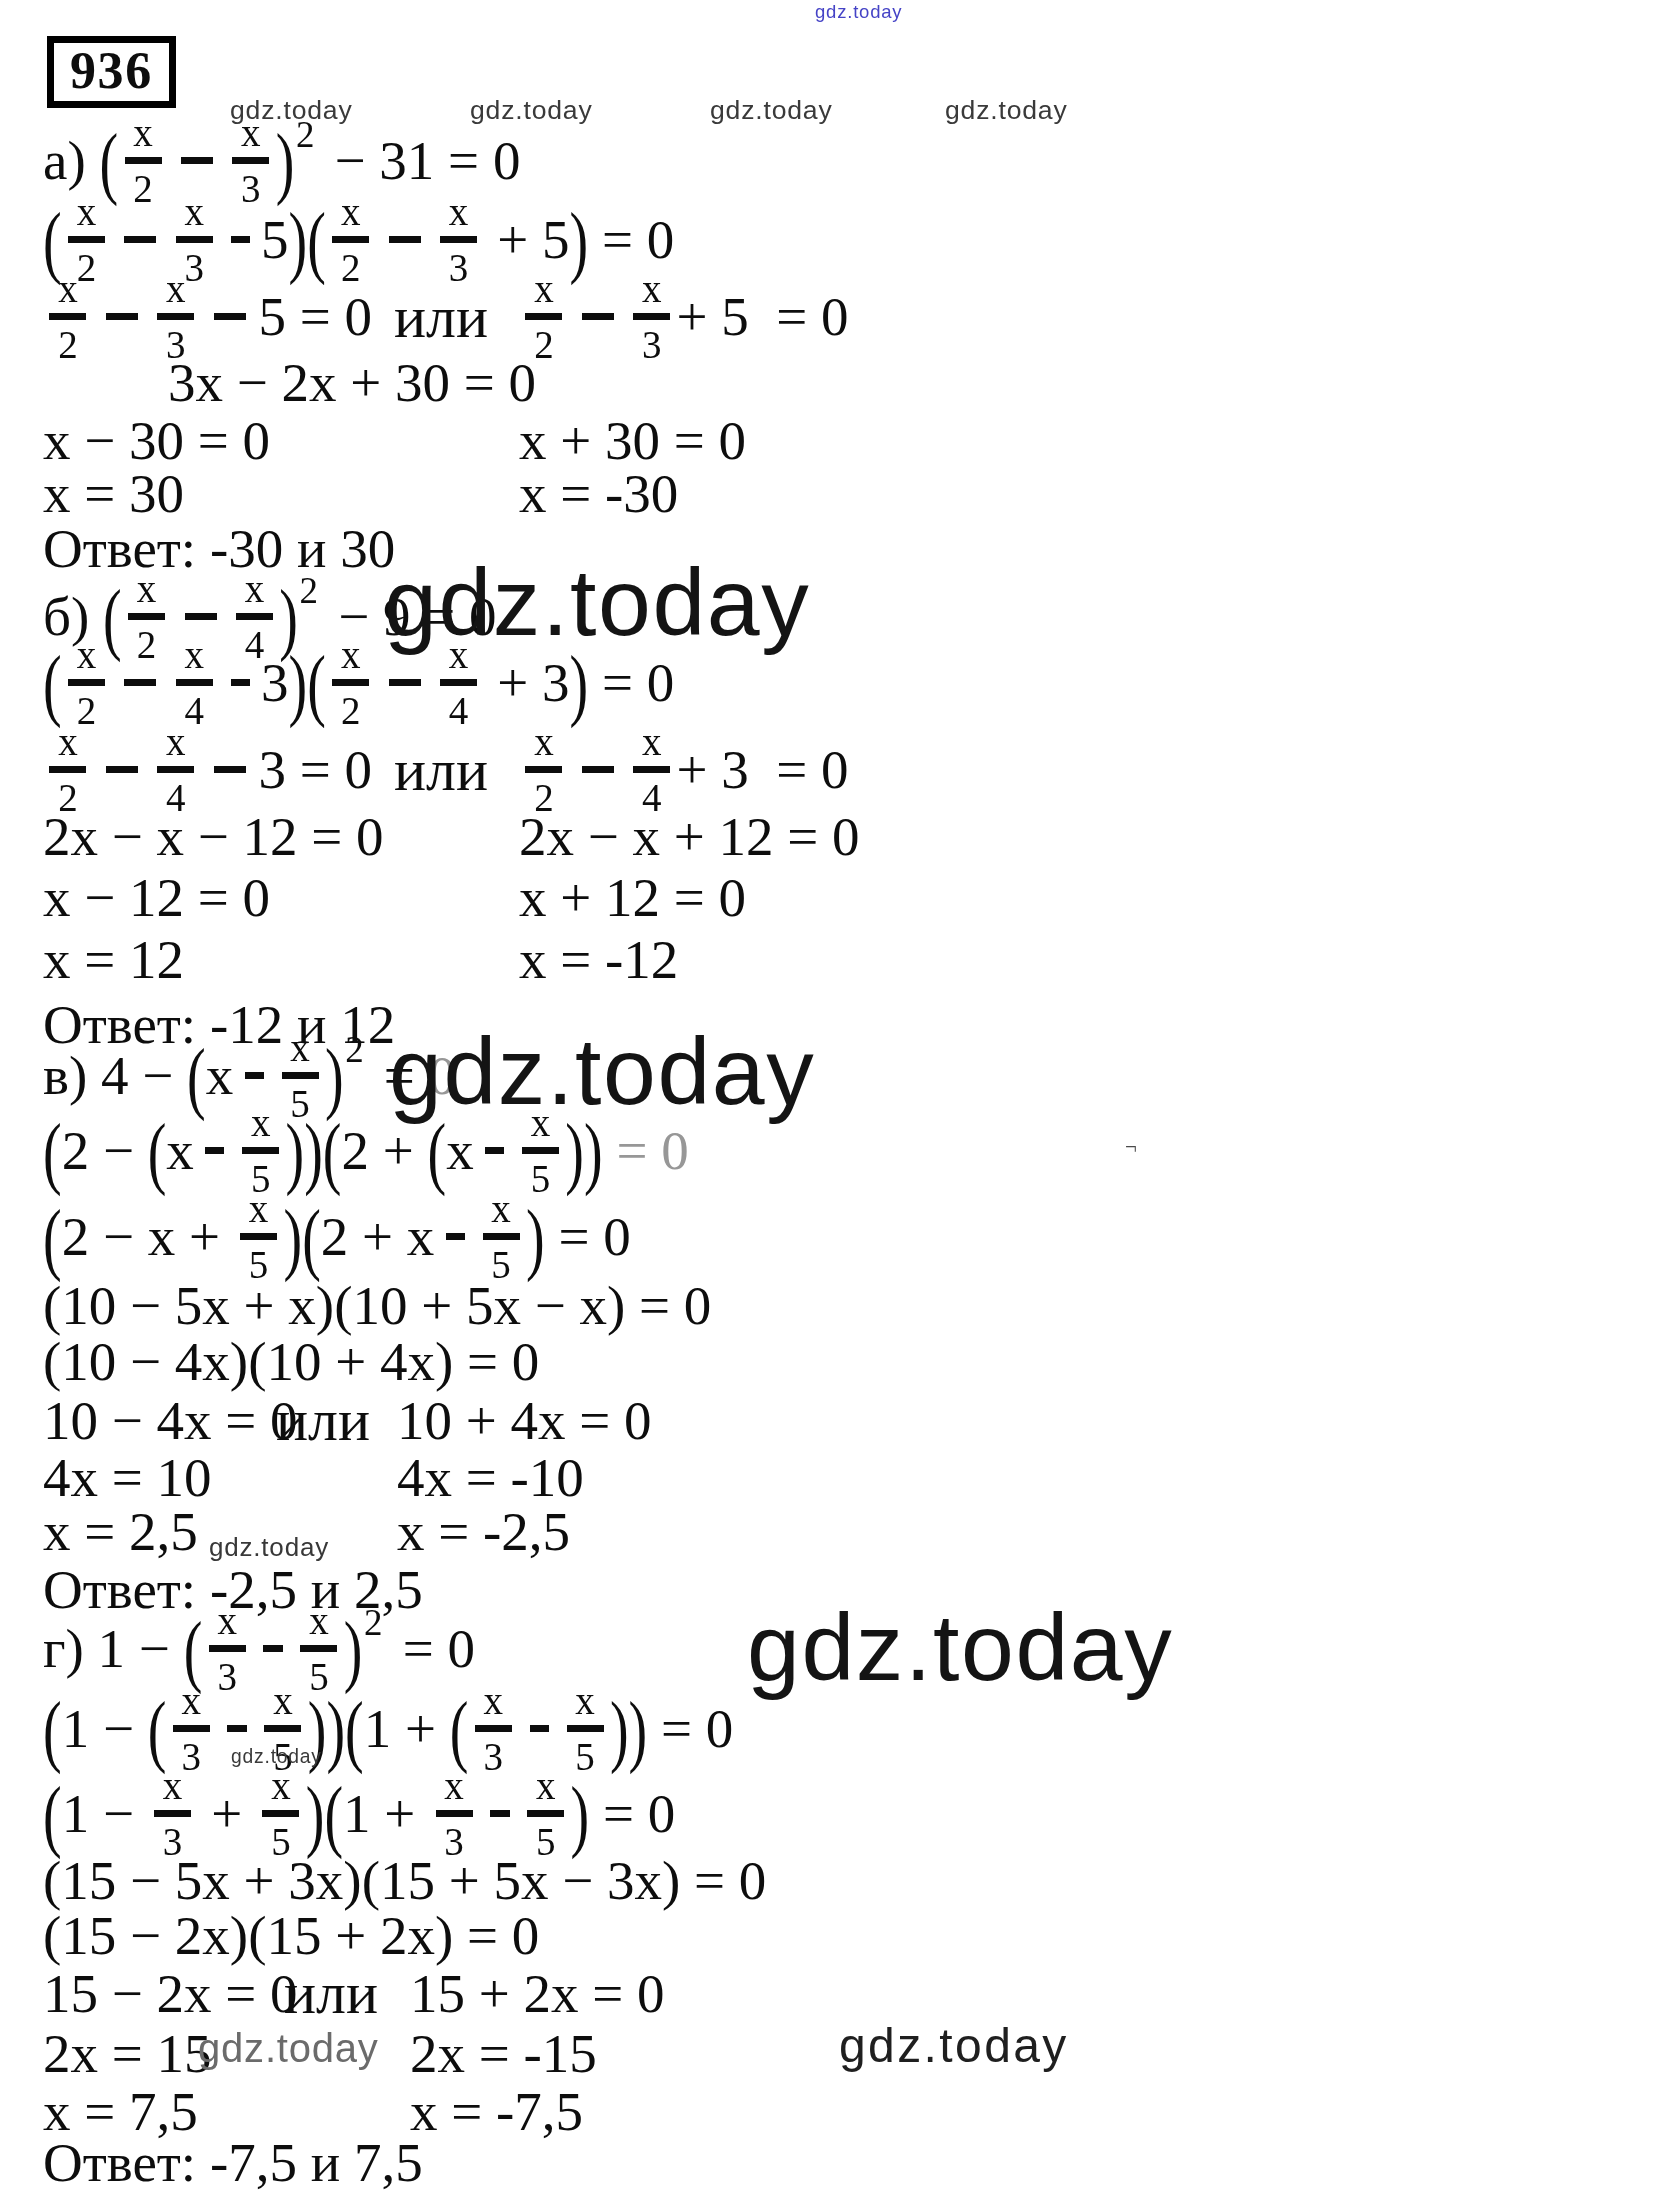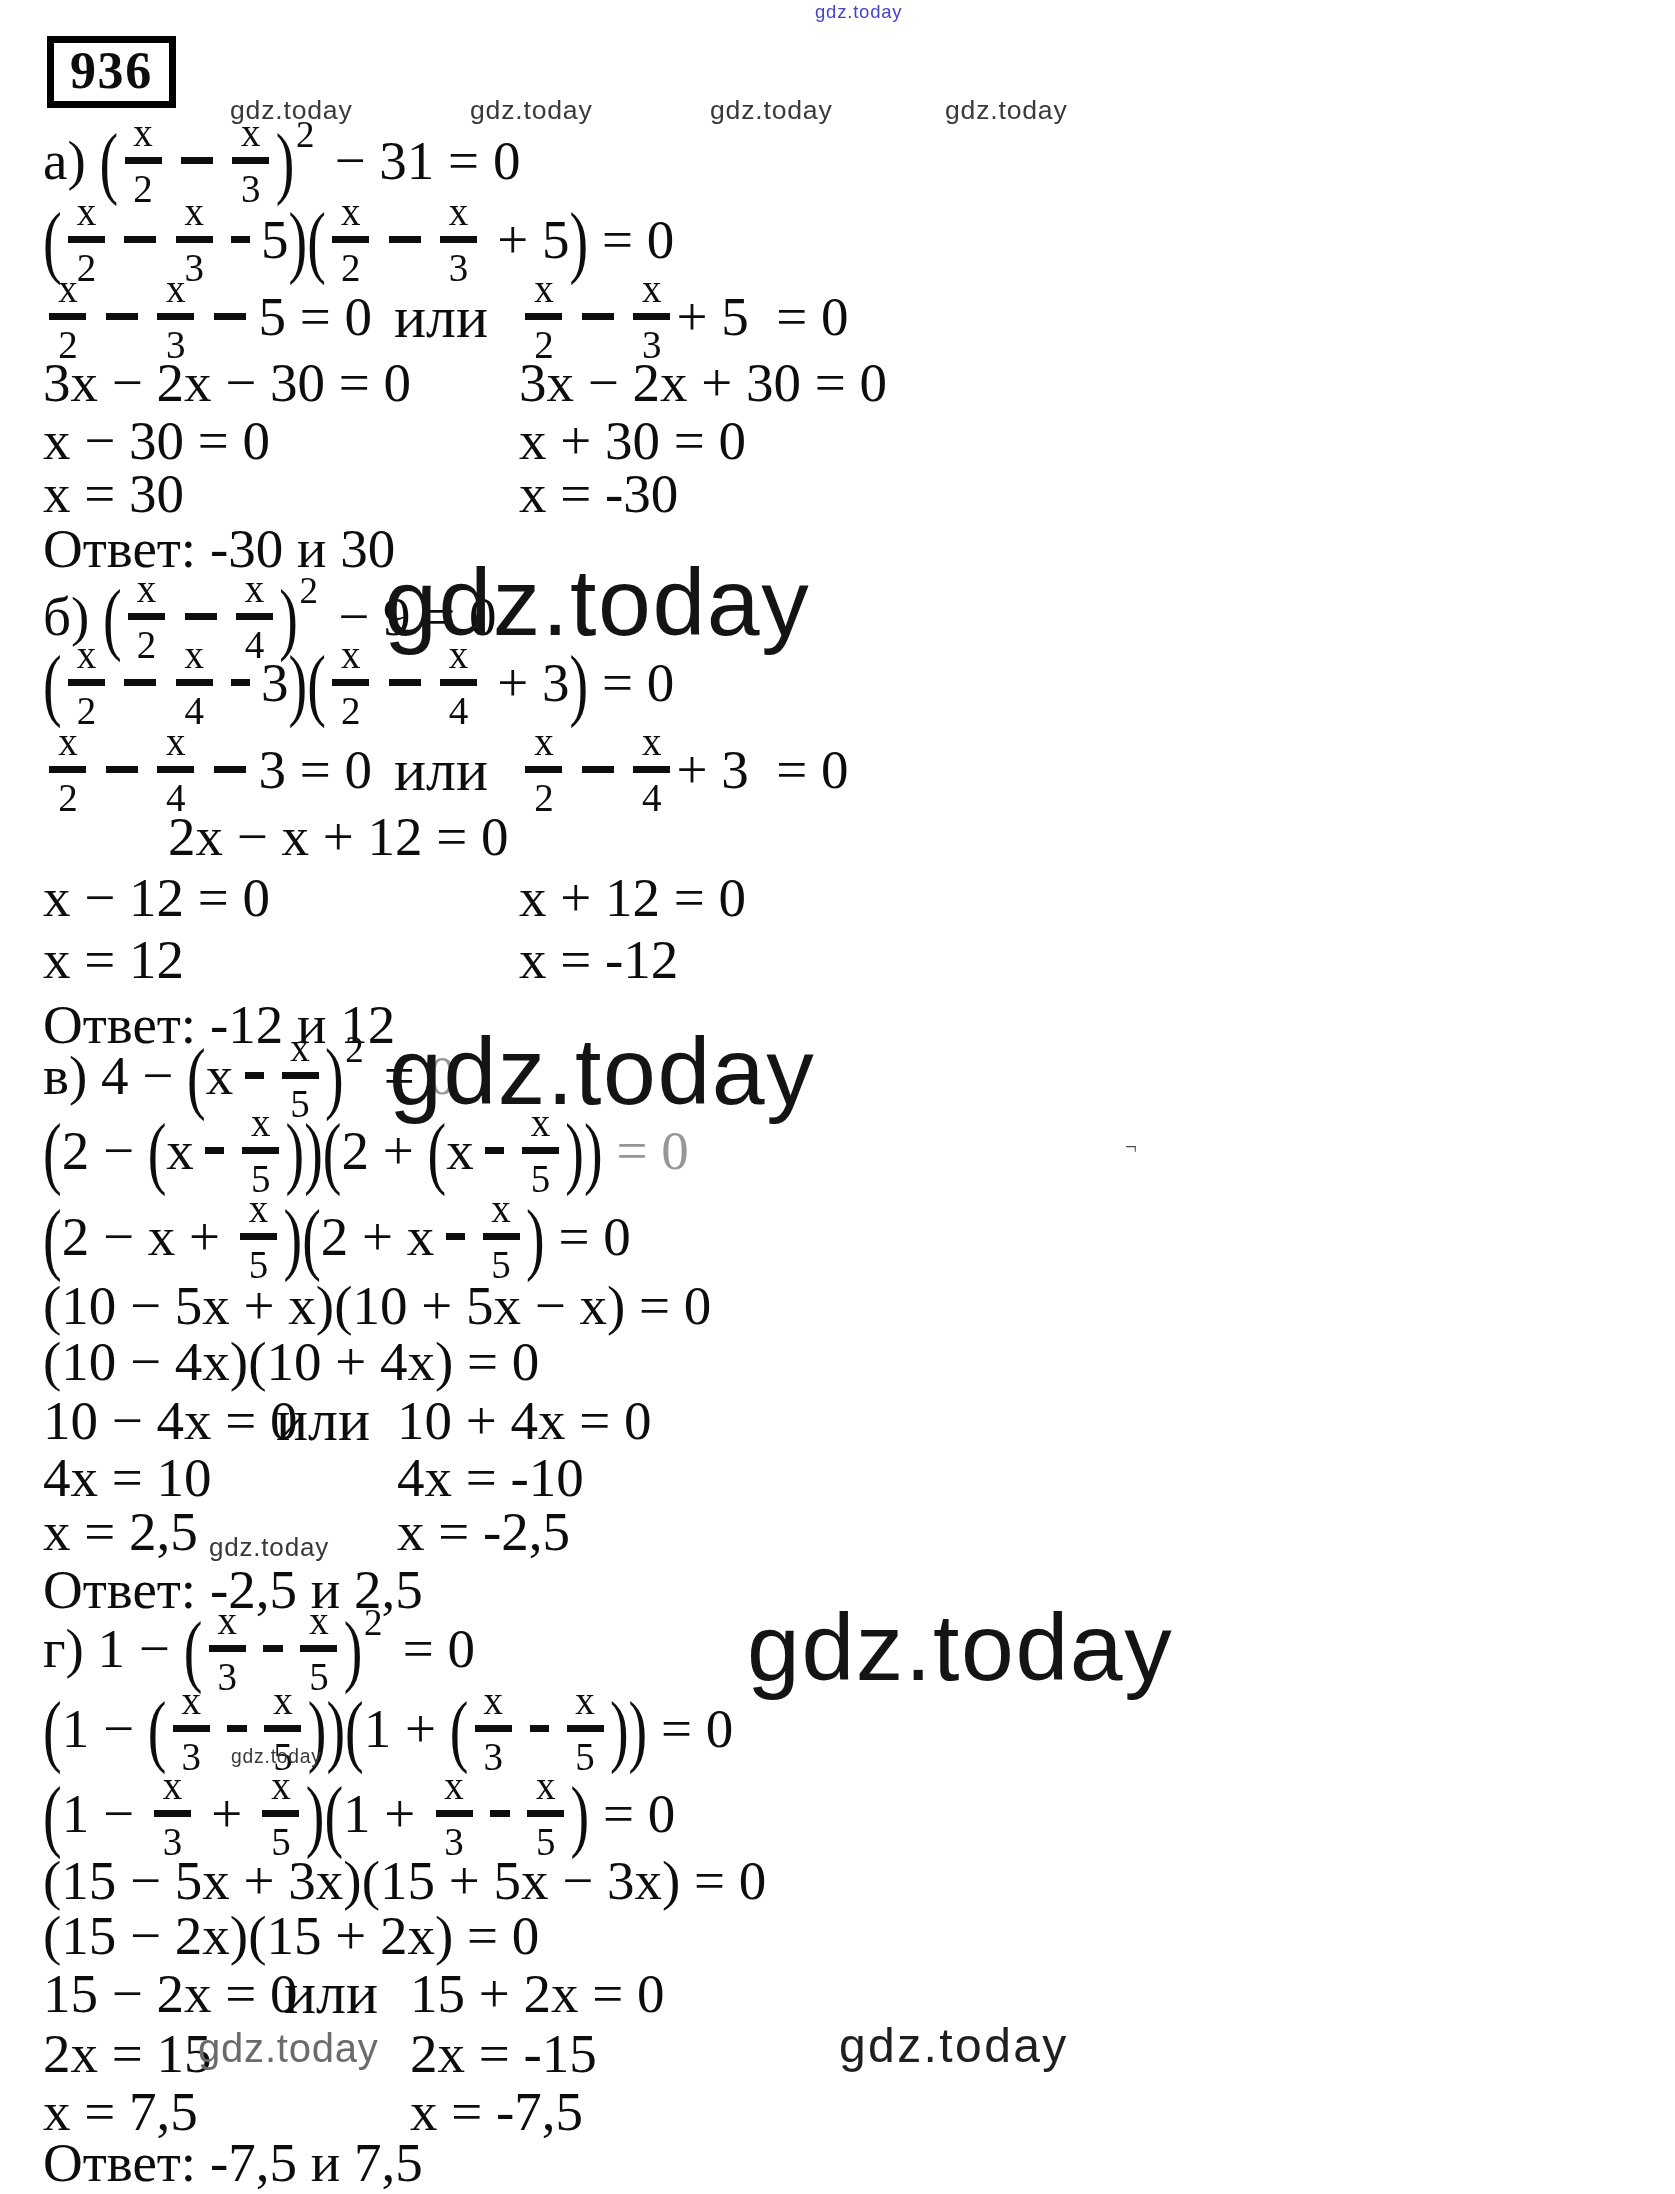--- a/index.html
+++ b/index.html
@@ -160,23 +160,20 @@
           <span class="dash w"></span>
           <span class="frac">
             <span class="num">x</span>
             <span class="bar"></span>
             <span class="den">3</span>
           </span>
           <span class="tx">+ 5  = 0</span>
         </span>
       </div>
       <div class="line l-a4 part-a dual">
-        <span class="left">
-          <span class="tx">3x − 2x − 30 = 0</span>
-        </span>
         <span class="ili"></span>
         <span class="right">
           <span class="tx">3x − 2x + 30 = 0</span>
         </span>
       </div>
       <div class="line l-a5 part-a dual">
         <span class="left">
           <span class="tx">x − 30 = 0</span>
         </span>
         <span class="ili"></span>
@@ -274,20 +271,23 @@
           <span class="dash w"></span>
           <span class="frac">
             <span class="num">x</span>
             <span class="bar"></span>
             <span class="den">4</span>
           </span>
           <span class="tx">+ 3  = 0</span>
         </span>
       </div>
       <div class="line l-b4 part-b dual">
+        <span class="left">
+          <span class="tx">2x − x − 12 = 0</span>
+        </span>
         <span class="ili"></span>
         <span class="right">
           <span class="tx">2x − x + 12 = 0</span>
         </span>
       </div>
       <div class="line l-b5 part-b dual">
         <span class="left">
           <span class="tx">x − 12 = 0</span>
         </span>
         <span class="ili"></span>

